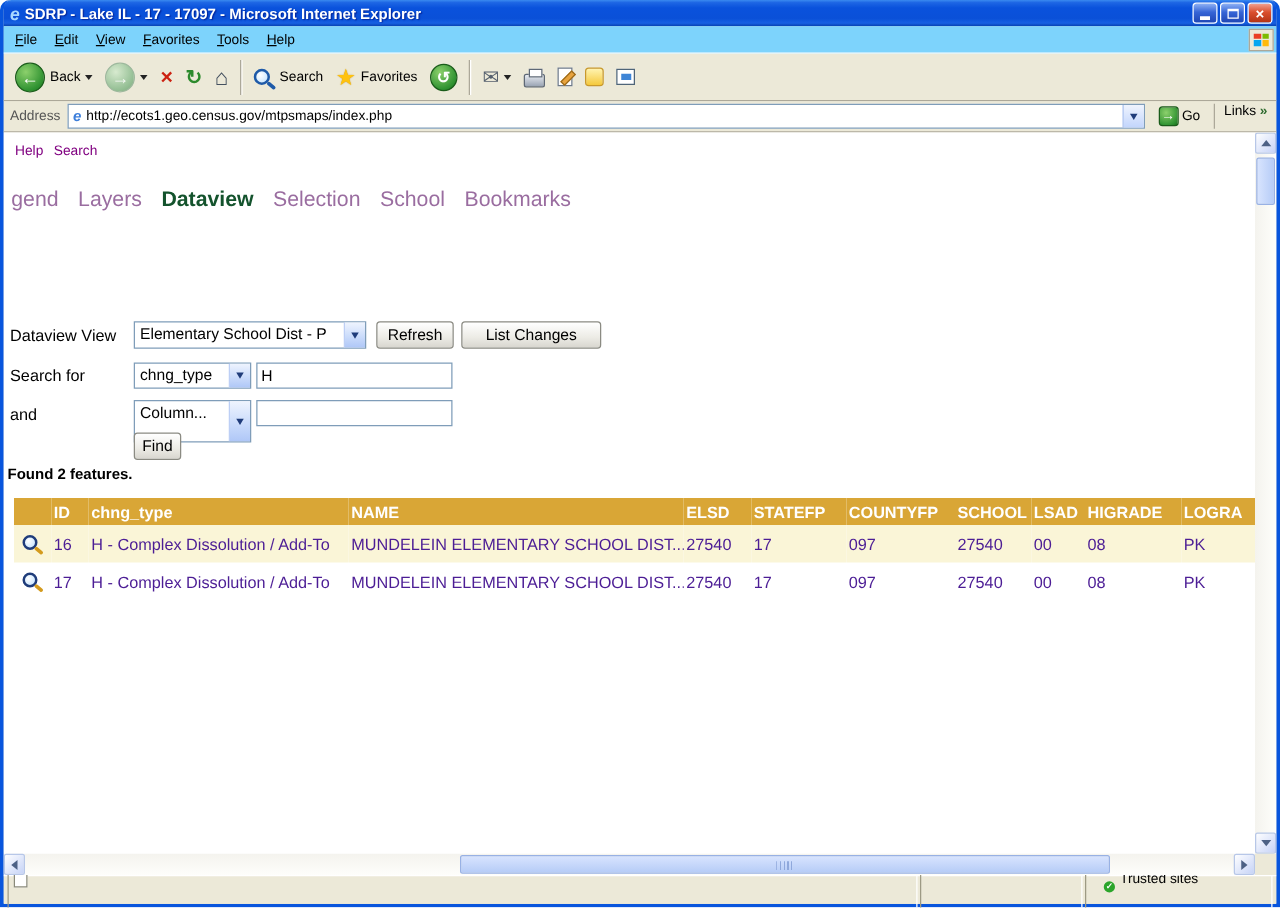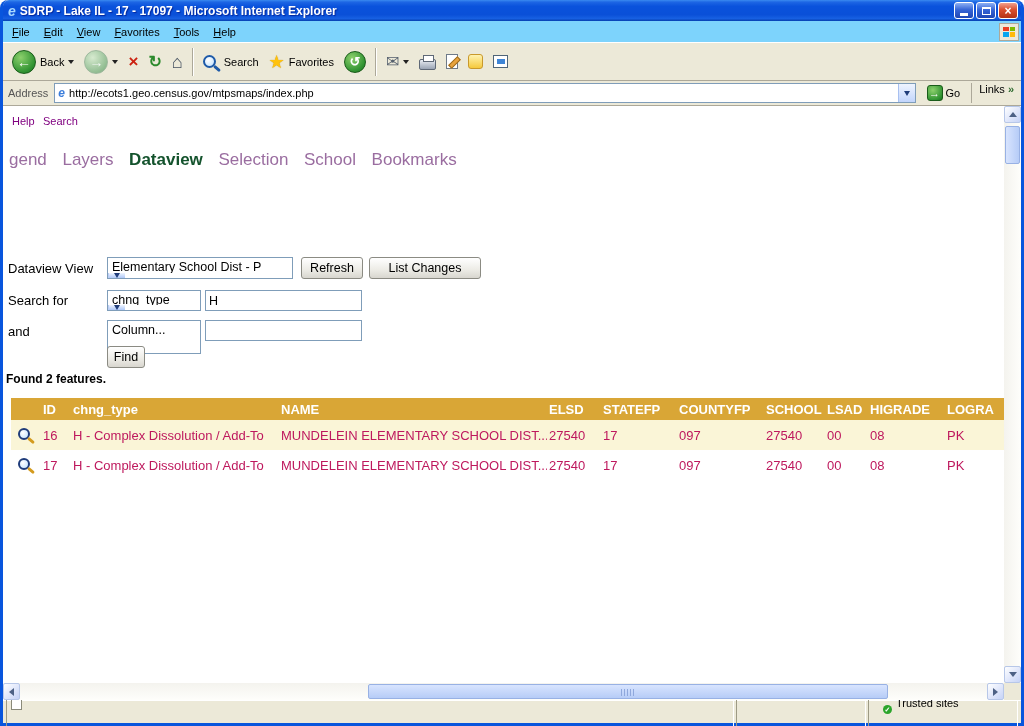--- a/index.html
+++ b/index.html
@@ -93,21 +93,21 @@
 
   .nav { position:absolute; top:44px; left:6px; white-space:nowrap; }
   .nav-item { display:inline-block; margin-right:12px; font-size:17px; color:#9A6DA0; cursor:pointer; }
   .nav-item.active { font-weight:bold; color:#14532d; }
 
   .form-label { position:absolute; font-size:13px; color:#000; }
   .lbl-layer { top:155px; left:5px; }
   .lbl-search { top:187px; left:5px; }
   .lbl-and { top:218px; left:5px; }
 
-  .xp-select { position:absolute; height:22px; background:#fff; border:1px solid #7F9DB9; display:flex; align-items:stretch; cursor:pointer;flex-direction:column; }
+  .xp-select { position:absolute; height:22px; background:#fff; border:1px solid #7F9DB9; display:flex; align-items:stretch; cursor:pointer; }
   .sel-layer { top:151px; left:104px; width:186px; }
   .sel-search { top:184px; left:104px; width:94px; height:21px; }
   .sel-and { top:214px; left:104px; width:94px; height:34px; }
   .xp-select .val { flex:1; padding:2px 4px; font-size:12.5px; white-space:nowrap; overflow:hidden; }
   .xp-select .arrow { width:17px; display:flex; align-items:center; justify-content:center;
     background:linear-gradient(180deg,#EFF4FE 0%,#CBDCFB 55%,#AFC7F7 100%); border-left:1px solid #BDCFF5; }
 
   .xp-input { position:absolute; height:21px; border:1px solid #7F9DB9; font:12.5px "Liberation Sans",sans-serif; padding:0 3px; outline:none; }
   .inp-search { top:184px; left:202px; width:157px; }
   .inp-and { top:214px; left:202px; width:157px; }
@@ -116,21 +116,21 @@
     border:1px solid #8B8B83; border-radius:3px; font:12.5px "Liberation Sans",sans-serif; text-align:center; cursor:pointer; }
   .btn-refresh { top:151px; left:298px; width:62px; }
   .btn-list { top:151px; left:366px; width:112px; }
   .btn-find { top:240px; left:104px; width:38px; }
 
   .results { position:absolute; top:266px; left:3px; font-size:12px; font-weight:bold; color:#000; }
 
   .results-table { position:absolute; top:292px; left:8px; width:1010px; border-collapse:collapse; table-layout:fixed; }
   .results-table th { background:#D9A636; color:#fff; font-weight:bold; font-size:13px; height:22px;
     text-align:left; padding:0 2px; white-space:nowrap; overflow:hidden; }
-  .results-table td { font-size:13px; height:30px; padding:0 2px; white-space:nowrap; overflow:hidden; color:#be185d; }
+  .results-table td { font-size:13px; height:30px; padding:0 2px; white-space:nowrap; overflow:hidden; color:#4c1d95; }
   .row-0 td { background:#FAF5D7; }
   .row-1 td { background:#FFFFFF; }
   .mag-row { display:inline-block; position:relative; width:12px; height:12px; border:2px solid #1F3C7A; border-radius:50%;
     background:radial-gradient(circle at 35% 35%,#fff,#BDE0FF); margin-left:5px; cursor:pointer; }
   .mag-row::after { content:""; position:absolute; width:8px; height:3px; background:#D49B1E; border-radius:2px;
     right:-7px; bottom:-4px; transform:rotate(40deg); }
 
   
   .vscroll { position:absolute; top:0; right:0; bottom:17px; width:17px; background:linear-gradient(90deg,#F4F3EE,#FEFEFB); }
   .hscroll { position:absolute; left:0; bottom:0; right:17px; height:17px; background:linear-gradient(180deg,#F4F3EE,#FEFEFB); }

